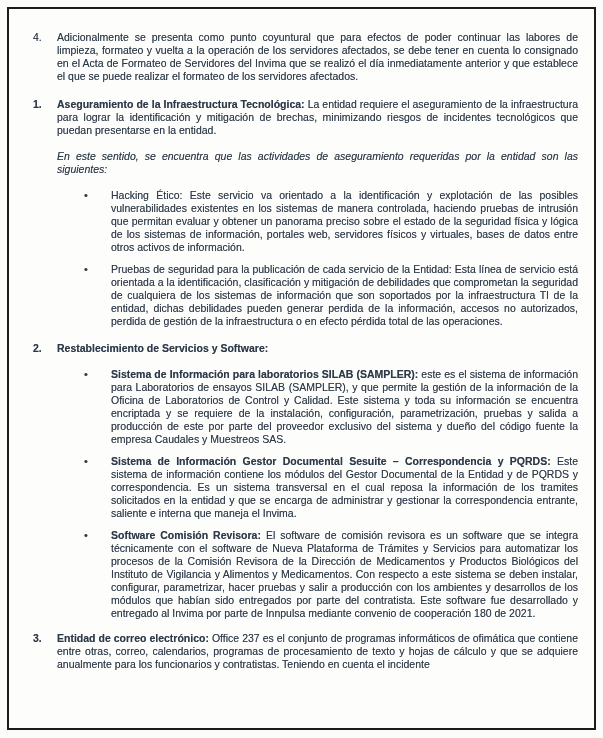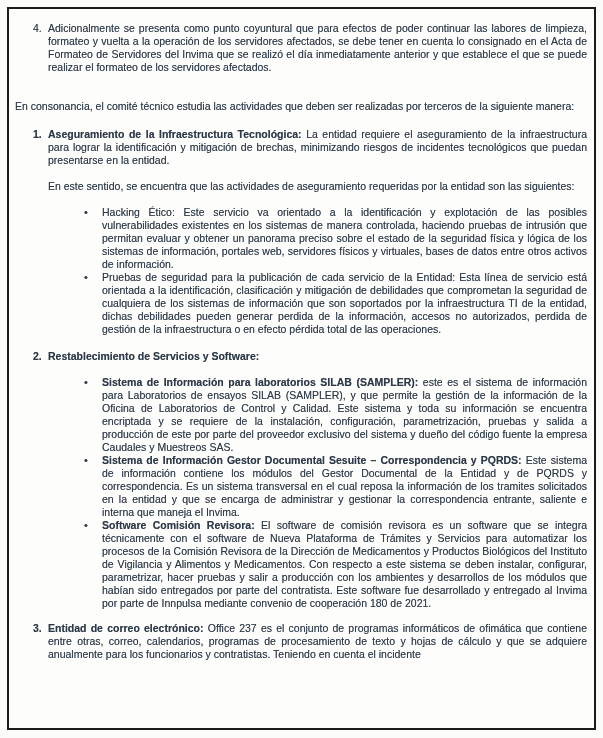--- a/index.html
+++ b/index.html
@@ -19,31 +19,31 @@
     border: 2px solid #1b1b1b;
     background: #fdfdfc;
     padding: 13px 7px 6px 6px;
     overflow: hidden;
     color: #2e3a49;
     font-size: 10.5px;
     line-height: 13px;
     text-align: justify;
     text-shadow: 0 0 0.4px rgba(46,58,73,0.55);
   }
-  p { margin: 0; }
+  p { margin: 9px; }
   .block { position: relative; }
   .numitem { padding-left: 33px; }
   .numitem > .num {
     position: absolute;
     left: 18px;
     top: 0;
     text-align: left;
   }
   .num.bold, b { font-weight: bold; }
-  .subpara { padding-left: 33px; }
+  .subpara { padding-left: 33px; font-style: italic; }
   .bullet { padding-left: 87px; }
   .bullet > .marker {
     position: absolute;
     left: 69px;
     top: 0;
     font-size: 11px;
   }
   .mt-intro   { margin-top: 26px; }
   .mt-item1   { margin-top: 15px; }
   .mt-sub     { margin-top: 13px; }
@@ -54,21 +54,20 @@
 </head>
 <body>
 
 <div class="frame">
 
   <div class="block numitem">
     <span class="num">4.</span>
     <p>Adicionalmente se presenta como punto coyuntural que para efectos de poder continuar las labores de limpieza, formateo y vuelta a la operación de los servidores afectados, se debe tener en cuenta lo consignado en el Acta de Formateo de Servidores del Invima que se realizó el día inmediatamente anterior y que establece el que se puede realizar el formateo de los servidores afectados.</p>
   </div>
 
-  <p class="block mt-intro">En consonancia, el comité técnico estudia las actividades que deben ser realizadas por terceros de la siguiente manera:</p>
 
   <div class="block numitem mt-item1">
     <span class="num bold">1.</span>
     <p><b>Aseguramiento de la Infraestructura Tecnológica:</b><span> La entidad requiere el aseguramiento de la infraestructura para lograr la identificación y mitigación de brechas, minimizando riesgos de incidentes tecnológicos que puedan presentarse en la entidad.</span></p>
   </div>
 
   <p class="block subpara mt-sub">En este sentido, se encuentra que las actividades de aseguramiento requeridas por la entidad son las siguientes:</p>
 
   <div class="block bullet mt-list">
     <span class="marker">•</span>

